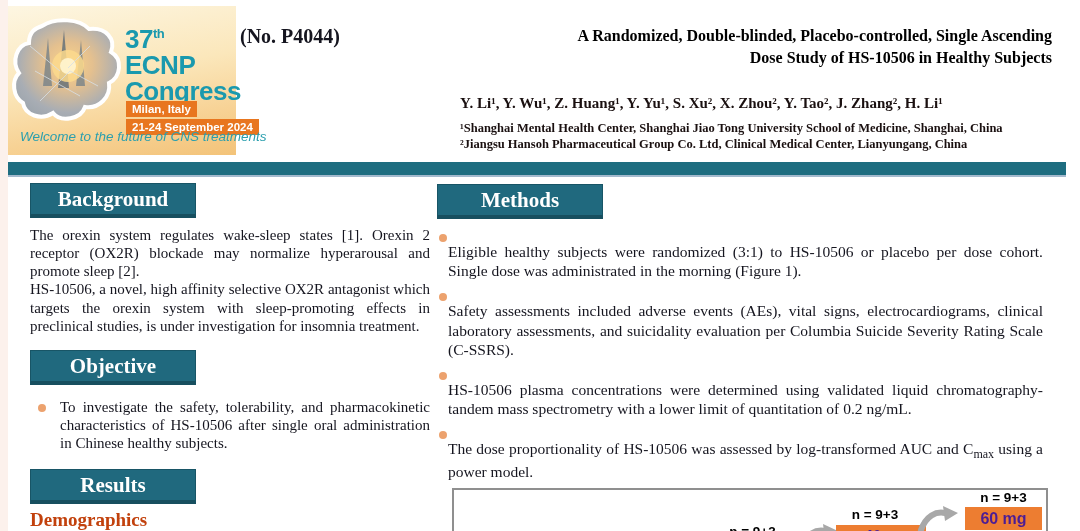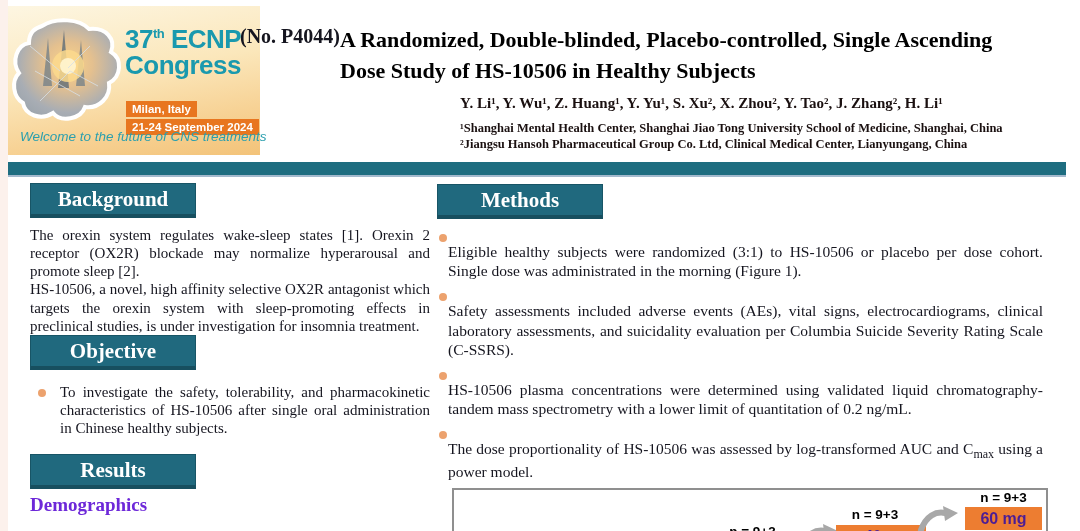--- a/index.html
+++ b/index.html
@@ -1,66 +1,66 @@
 <!DOCTYPE html>
 <html><head>
 <meta charset="utf-8">
 <style>
   html,body{margin:0;padding:0;}
   body{width:1080px;height:531px;overflow:hidden;background:#ffffff;}
   .page{position:relative;width:1080px;height:531px;background:#ffffff;font-family:"Liberation Serif",serif;color:#15151f;overflow:hidden;}
   .left-strip{position:absolute;left:0;top:0;width:8px;height:531px;background:#fcf1ec;}
 
   
-  .logo-block{position:absolute;left:8px;top:6px;width:252px;height:149px;
+  .logo-block{position:absolute;left:8px;top:6px;width:228px;height:149px;
     background:linear-gradient(170deg,#fdf6e2 0%,#fbe7bb 45%,#f7d295 75%,#f3c379 100%);}
   .brain-svg{position:absolute;left:2px;top:10px;}
   .logo-title{position:absolute;left:117px;top:20px;font-family:"Liberation Sans",sans-serif;
     font-weight:bold;font-size:26px;line-height:1.0;color:#1a99ae;letter-spacing:-0.5px;}
   .logo-title sup{font-size:13px;}
   .badge{position:absolute;background:#e8761f;color:#fff;font-family:"Liberation Sans",sans-serif;
     font-weight:bold;font-size:11.5px;padding:2px 6px;white-space:nowrap;}
   .badge-date{left:118px;top:72px;margin-top:41px;}
   .badge-place{left:118px;top:95px;}
   .tagline{position:absolute;left:12px;top:123px;font-family:"Liberation Sans",sans-serif;
     font-style:italic;font-size:13.5px;color:#2b9fae;white-space:nowrap;}
 
   .poster-no{position:absolute;left:240px;top:25px;font-size:20px;font-weight:bold;}
-  .title{position:absolute;left:340px;top:25px;width:712px;margin:0;text-align:left;
-    font-size:22px;font-weight:bold;line-height:1.4;color:#000;}
+  .title{position:absolute;left:340px;top:25px;width:712px;margin:0;text-align:right;
+    font-size:16px;font-weight:bold;line-height:1.4;color:#000;}
   .authors{position:absolute;left:460px;top:95px;font-size:15px;font-weight:bold;color:#1a1010;}
   .affiliations{position:absolute;left:460px;top:120px;font-size:12.5px;font-weight:bold;line-height:1.3;color:#1a1010;}
 
   .divider-bar{position:absolute;left:8px;top:162px;width:1058px;height:13px;background:#1e6d80;border-bottom:2px solid #a3b9cd;}
 
   
   .sec-h{background:#20697e;color:#fff;font-weight:bold;font-size:21px;text-align:center;
     width:164px;height:30px;line-height:30px;border:1px solid #185566;border-bottom:4px solid #174f5f;
     box-sizing:content-box;}
 
   
   .col-left{position:absolute;left:30px;top:183px;width:400px;}
   .col-right{position:absolute;left:437px;top:184px;width:631px;}
 
   .body-text{margin:0;text-align:justify;font-size:15px;line-height:1.21;}
   .bg-text{margin-top:8px;}
-  .mt-obj{text-align:center;}
+  .mt-obj{margin-top:15px;text-align:center;}
   .mt-res{margin-top:17px;}
 
   .bullet-item{display:flex;align-items:flex-start;margin-top:13px;}
   .dot{flex:0 0 8px;width:8px;height:8px;border-radius:50%;background:#eca26e;margin-top:6px;margin-left:8px;}
   .bullet-item .bt{margin-left:14px;text-align:justify;font-size:15px;line-height:1.21;}
 
   .methods-list{margin-top:8px;}
   .m-item{display:flex;align-items:flex-start;margin-bottom:2px;flex-direction:column;}
   .m-item .dot{margin-left:2px;margin-top:7px;}
   .m-item .bt{margin-left:11px;text-align:justify;font-size:15.5px;line-height:1.245;width:595px;}
   .m-item sub{font-size:12px;}
 
-  .partial-heading{margin-top:5px;font-size:19px;font-weight:bold;color:#6d28d9;}
+  .partial-heading{margin-top:5px;font-size:19px;font-weight:bold;color:#c2410c;}
 
   
   .figure-box{position:relative;margin:6px 0 0 15px;width:592px;height:115px;border:2px solid #8f8f8f;background:#fff;}
   .step-label{position:absolute;font-family:"Liberation Sans",sans-serif;font-weight:bold;font-size:13.5px;color:#000;text-align:center;}
   .dose-box{position:absolute;height:23px;line-height:23px;background:#ED7D31;color:#4c1d95;
     font-family:"Liberation Sans",sans-serif;font-weight:bold;font-size:16px;text-align:center;}
   .arrow{position:absolute;}
 </style>
 </head>
 <body>

